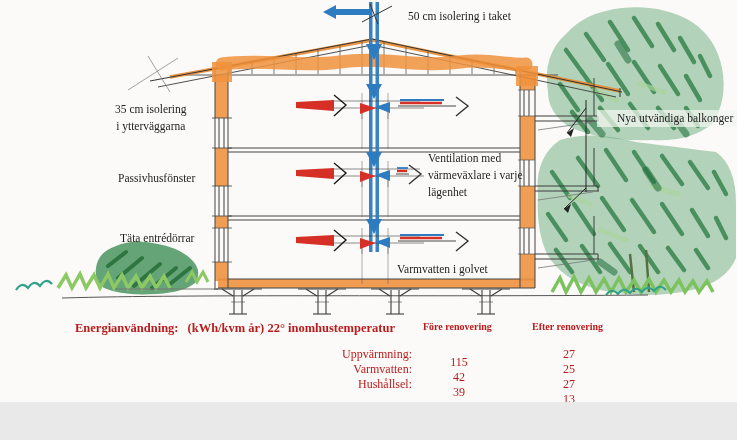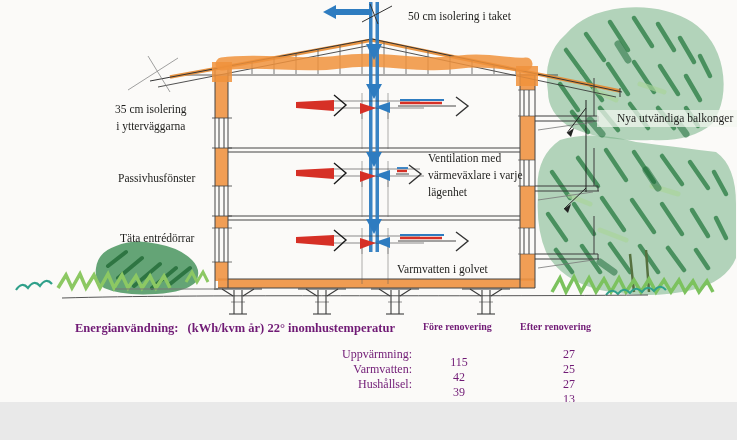--- a/index.html
+++ b/index.html
@@ -2,26 +2,26 @@
 <html><head>
 <meta charset="utf-8">
 <style>
   html,body{margin:0;padding:0;background:#e9e9e9;}
   .scene{position:relative;width:737px;height:402px;background:#fbfaf8;overflow:hidden;
          font-family:Liberation Serif, serif;}
   .scene svg{position:absolute;left:0;top:0;z-index:1;}
   .dlabel{position:absolute;z-index:3;font-size:11.5px;line-height:17px;color:#1e1e1c;white-space:nowrap;}
   .dlabel div{white-space:nowrap;}
   .balc-label{background:rgba(243,246,240,.72);padding:0 20px;}
-  .etable{position:absolute;left:0;top:0;width:737px;height:440px;z-index:3;font-size:12px;color:#701a75;}
+  .etable{position:absolute;left:0;top:0;width:737px;height:440px;z-index:3;font-size:12px;color:#b91c1c;}
   .t-title{position:absolute;left:75px;top:321px;font-weight:bold;font-size:12.5px;white-space:nowrap;}
   .t-units{margin-left:9px;}
   .t-colhead{position:absolute;top:321px;font-weight:bold;font-size:10px;white-space:nowrap;}
   .t-colhead.before{left:423px;}
-  .t-colhead.after{left:520px;}
+  .t-colhead.after{left:532px;}
   .trow{position:absolute;left:0;width:737px;height:15px;}
   .row-label{position:absolute;left:0;top:0;width:412px;text-align:right;}
   .row-val{position:absolute;top:0;width:66px;text-align:center;}
   .row-val.before{left:426px;margin-top:8px;}
   .row-val.after{left:536px;}
   .sep{position:absolute;left:205px;top:413px;width:417px;height:1px;background:#c6c6c6;}
   .sumrow{font-weight:bold;font-size:12.5px;}
 </style>
 </head>
 <body>

